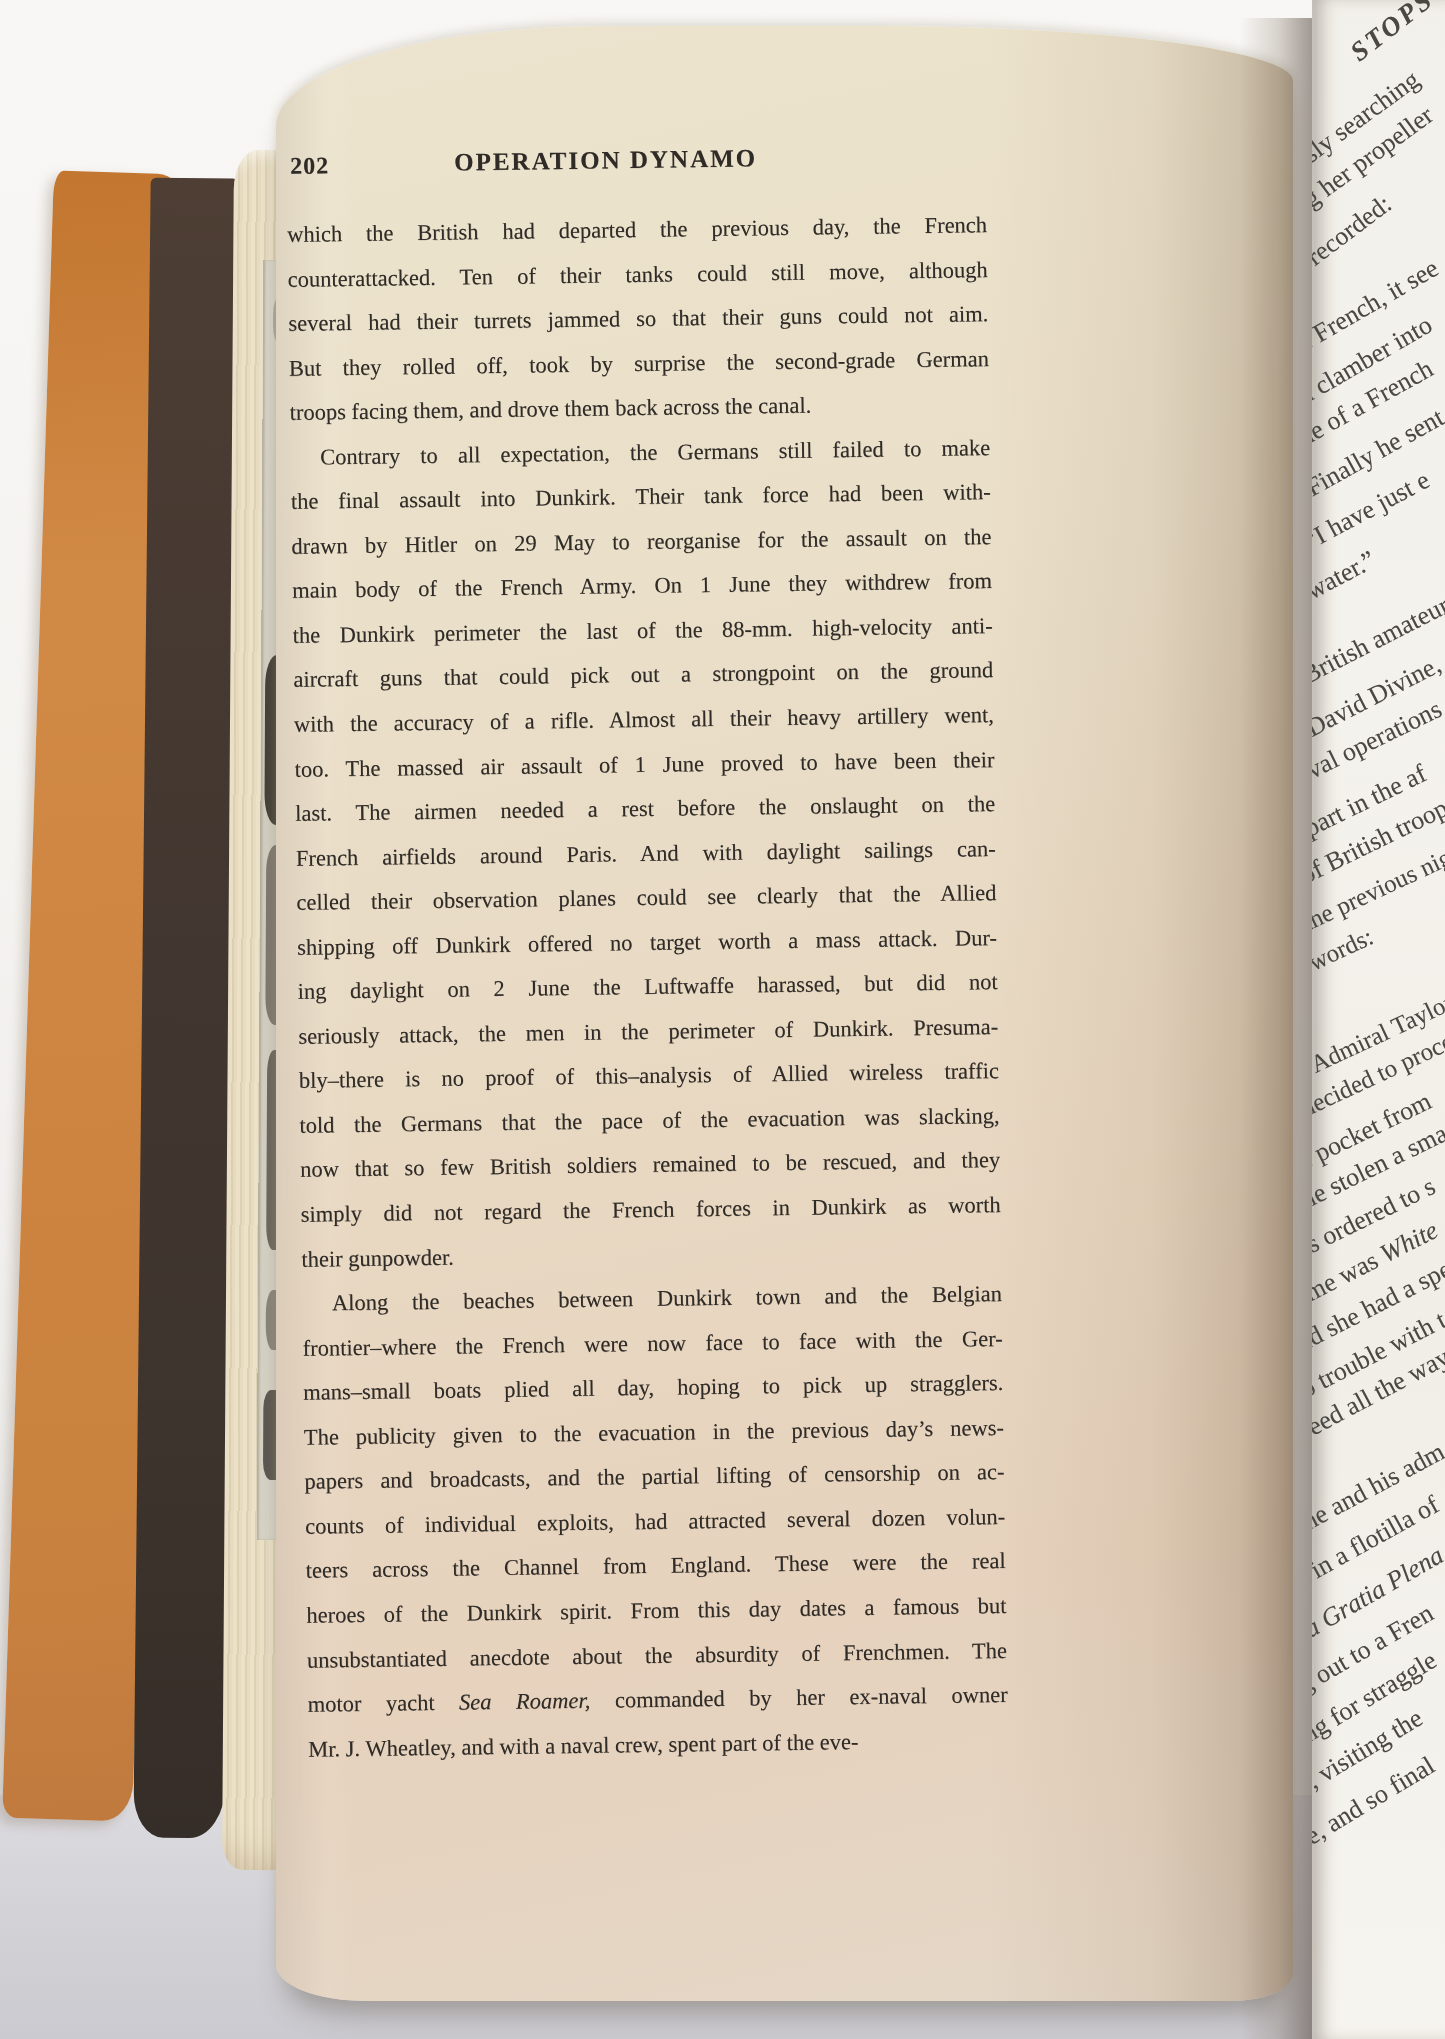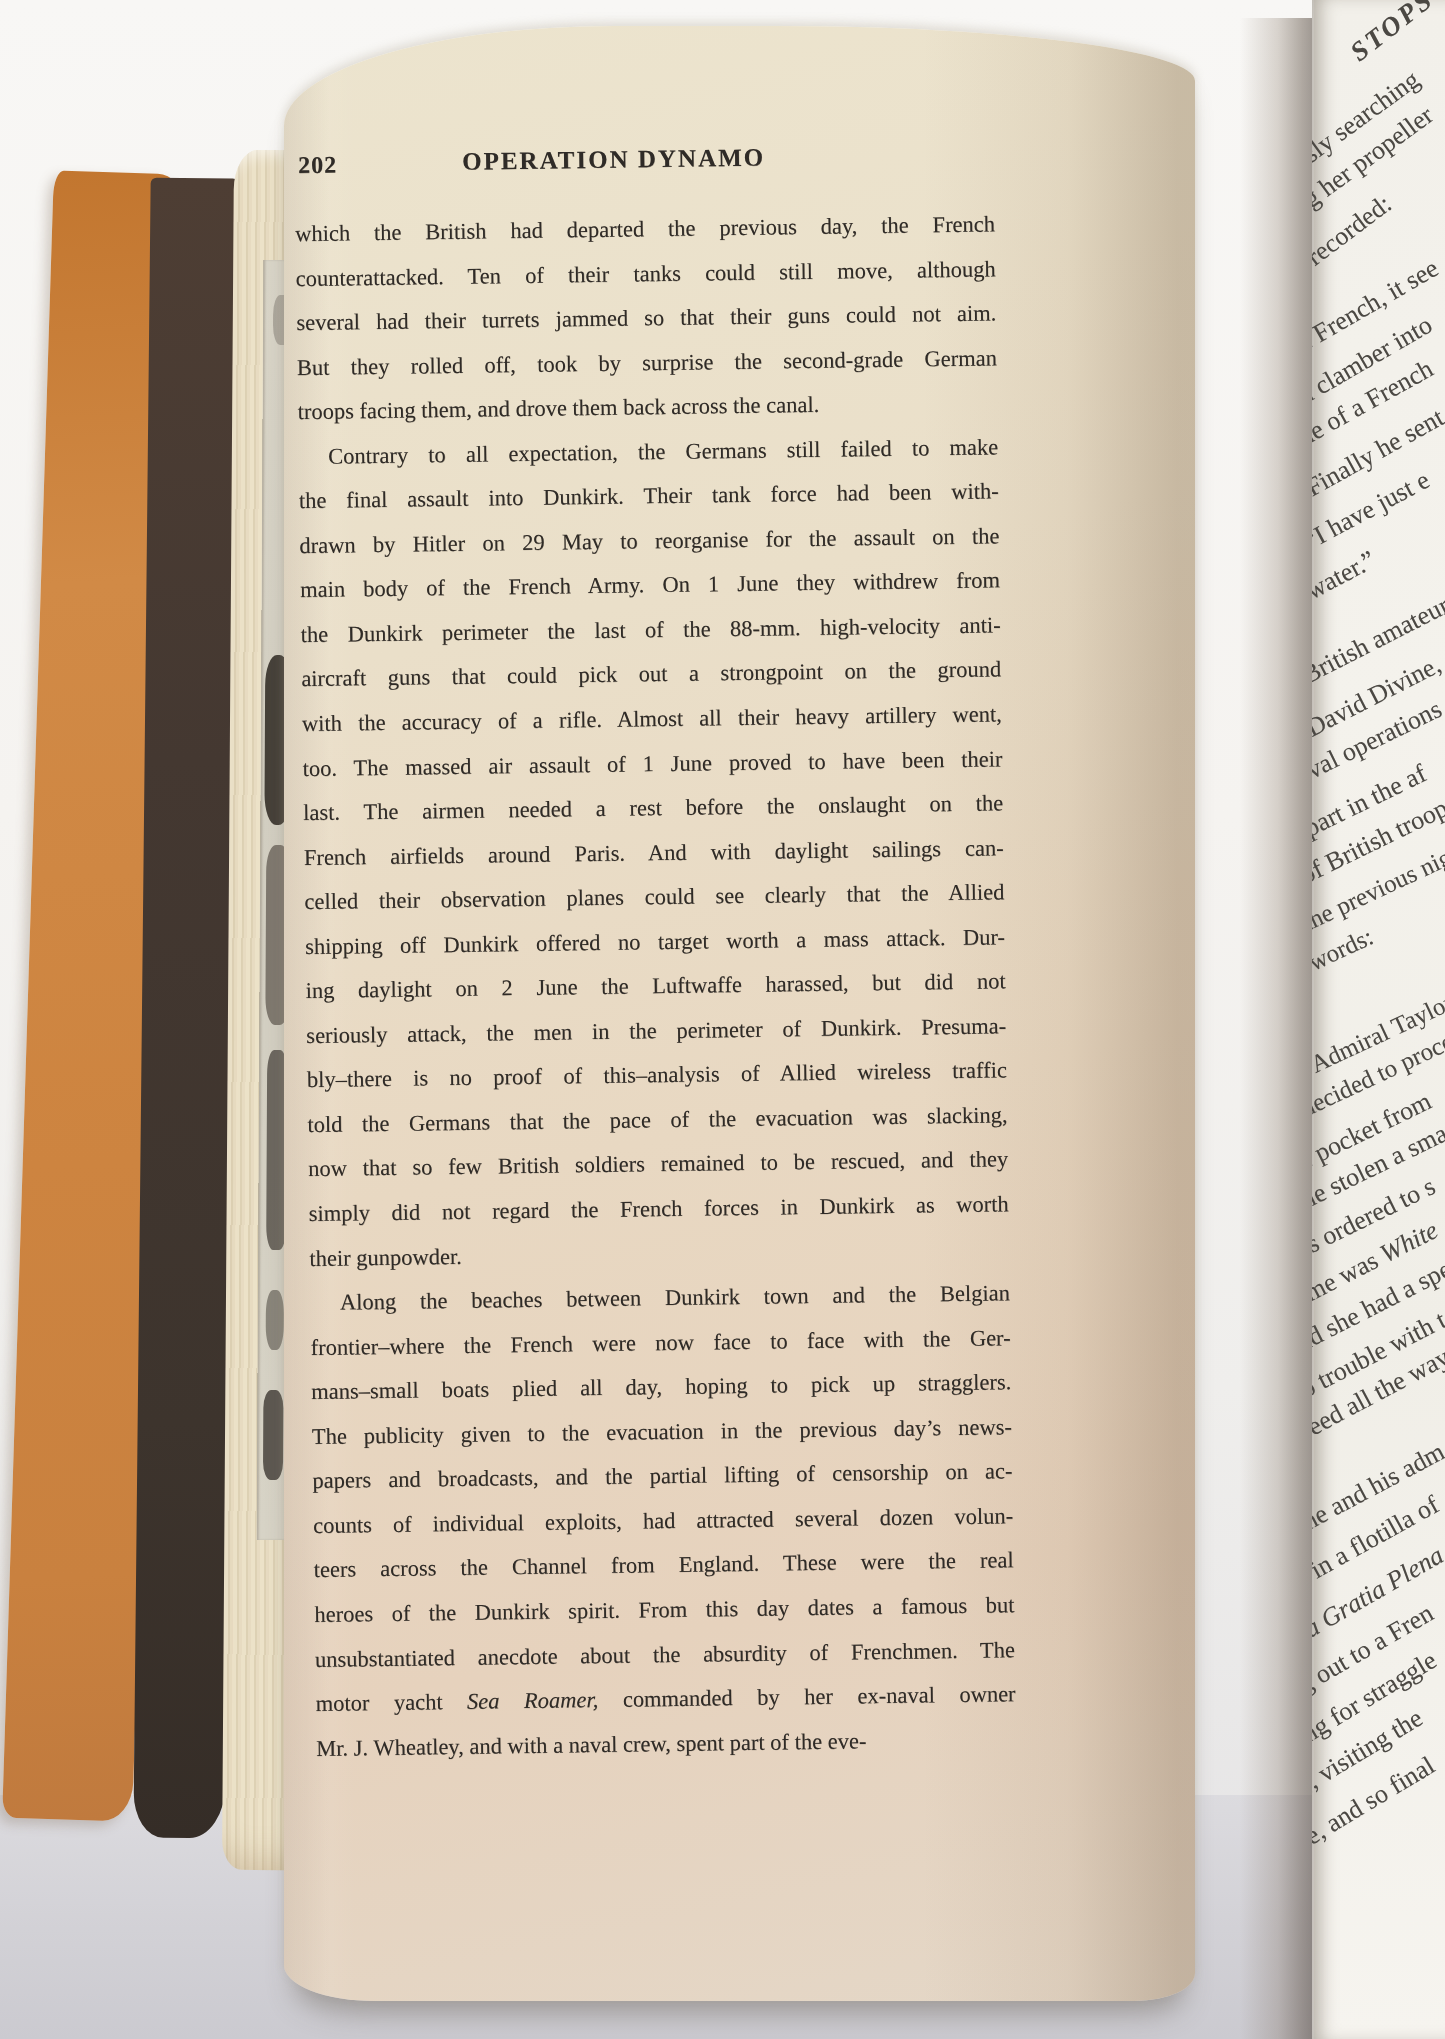--- a/index.html
+++ b/index.html
@@ -39,21 +39,21 @@
     box-shadow:inset 2px 0 2px rgba(120,110,95,.35);}
   .mark{position:absolute;}
   .m1{top:35px;left:10px;width:18px;height:50px;background:#9a948a;border-radius:40%;opacity:.7;}
   .m2{top:395px;left:4px;width:26px;height:170px;background:#3a342e;border-radius:45%/18%;opacity:.92;}
   .m3{top:585px;left:6px;width:24px;height:180px;background:#6a635a;border-radius:40%/15%;opacity:.8;}
   .m4{top:790px;left:8px;width:20px;height:200px;background:#4a443d;border-radius:35%/12%;opacity:.75;}
   .m5{top:1030px;left:8px;width:18px;height:60px;background:#57514a;border-radius:40%;opacity:.6;}
   .m6{top:1130px;left:6px;width:20px;height:90px;background:#3f3933;border-radius:40%/20%;opacity:.8;}
 
   
-  #main-page{position:absolute;left:284px;top:26px;width:911px;height:1975px;
+  #main-page{position:absolute;left:276px;top:26px;width:1017px;height:1975px;
     background:linear-gradient(168deg,#ece4ce 0%,#eadfc9 30%,#e8d8c2 55%,#e6d2bd 78%,#e4d7c7 100%);
     border-top-left-radius:330px 100px;border-top-right-radius:420px 55px;
     border-bottom-left-radius:90px 36px;border-bottom-right-radius:60px 28px;
     box-shadow:0 -4px 10px rgba(170,160,140,.30), 0 24px 28px -12px rgba(100,90,80,.45);}
   #main-page .page-shade-right{position:absolute;inset:0;pointer-events:none;
     border-radius:inherit;
     background:linear-gradient(90deg,rgba(255,255,255,.14) 0%,rgba(255,255,255,0) 8%,rgba(140,110,80,0) 70%,rgba(140,110,80,.10) 86%,rgba(110,85,60,.28) 98%);}
   #main-page .page-shade-left{position:absolute;inset:0;pointer-events:none;
     border-radius:inherit;
     background:linear-gradient(90deg,rgba(120,95,70,.16) 0%,rgba(120,95,70,0) 5%);}

